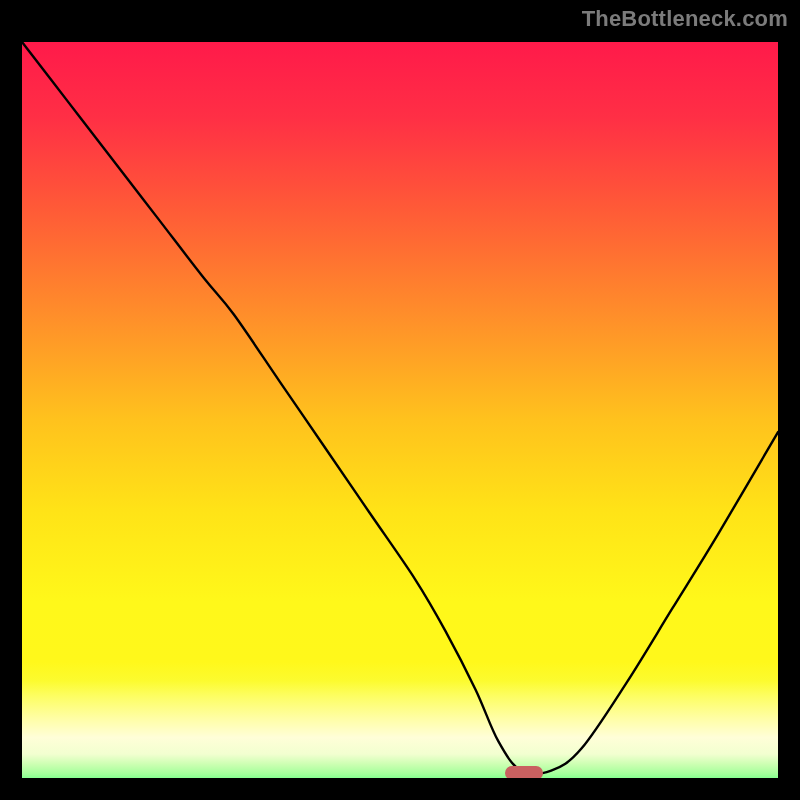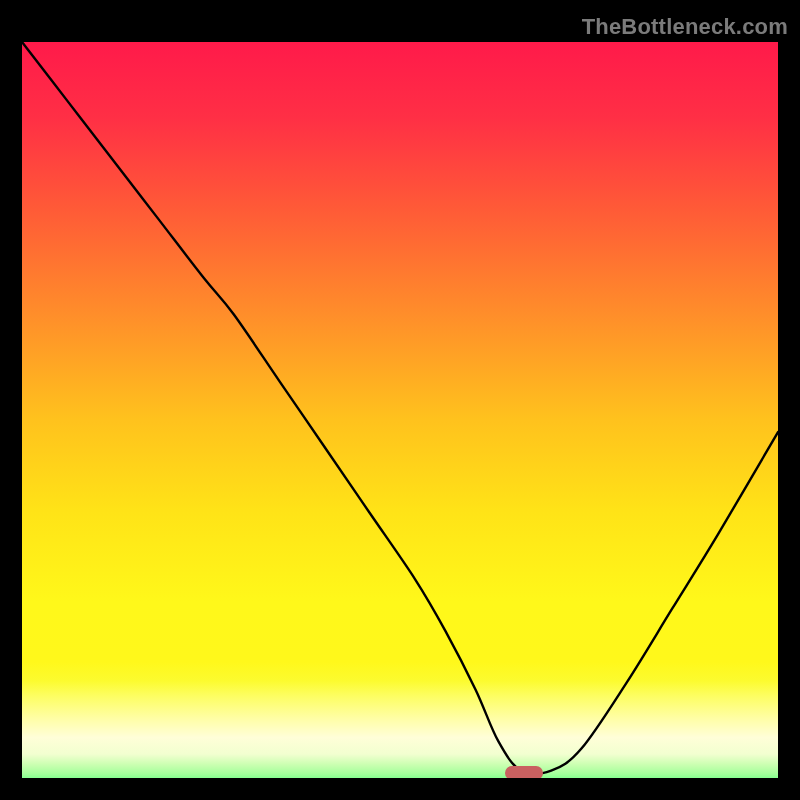--- a/index.html
+++ b/index.html
@@ -73,13 +73,13 @@
     <rect x="0" y="0" width="100" height="100" fill="url(#bg-grad)"></rect>
   </svg>
 
   <svg class="curve-svg" viewBox="0 0 100 100" preserveAspectRatio="none">
     <path id="curve-path" fill="none" stroke="#000" stroke-width="0.35" stroke-linecap="round" stroke-linejoin="round" vector-effect="non-scaling-stroke" style="stroke-width:2.4px" d="M 0 0 C 1 1.3333333333333333, 4 5.333333333333334, 6 8 C 8 10.666666666666666, 10 13.333333333333334, 12 16 C 14 18.666666666666668, 16 21.333333333333332, 18 24 C 20 26.666666666666668, 22.333333333333332 29.833333333333332, 24 32 C 25.666666666666668 34.166666666666664, 26.333333333333332 34.666666666666664, 28 37 C 29.666666666666668 39.333333333333336, 32 43, 34 46 C 36 49, 38 52, 40 55 C 42 58, 44 61, 46 64 C 48 67, 50.333333333333336 70.33333333333333, 52 73 C 53.666666666666664 75.66666666666667, 54.666666666666664 77.5, 56 80 C 57.333333333333336 82.5, 58.833333333333336 85.5, 60 88 C 61.166666666666664 90.5, 62 93.16666666666667, 63 95 C 64 96.83333333333333, 64.83333333333333 98.33333333333333, 66 99 C 67.16666666666667 99.66666666666667, 68.66666666666667 99.5, 70 99 C 71.33333333333333 98.5, 72.33333333333333 98, 74 96 C 75.66666666666667 94, 78 90.16666666666667, 80 87 C 82 83.83333333333333, 84 80.33333333333333, 86 77 C 88 73.66666666666667, 89.66666666666667 71, 92 67 C 94.33333333333333 63, 98.66666666666667 55.333333333333336, 100 53"></path>
   </svg>
 
   <div class="marker" style="left: 482.984px; top: 723.848px; width: 38px; height: 14px; background: rgb(201, 96, 96);"></div>
 </div>
 
-<div class="watermark" style="right:12px; top:6px; font-size:22px; letter-spacing:0.2px;margin-top:8px;">TheBottleneck.com</div>
+<div class="watermark" style="right:12px; top:6px; font-size:22px; letter-spacing:0.2px;">TheBottleneck.com</div>
 
 </body></html>

